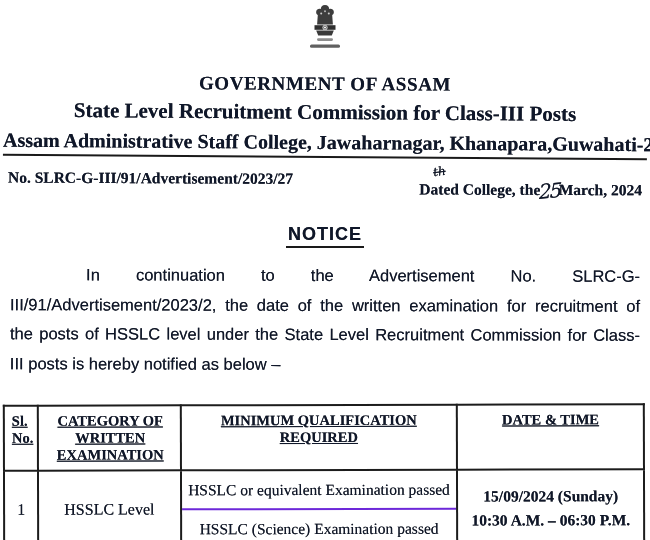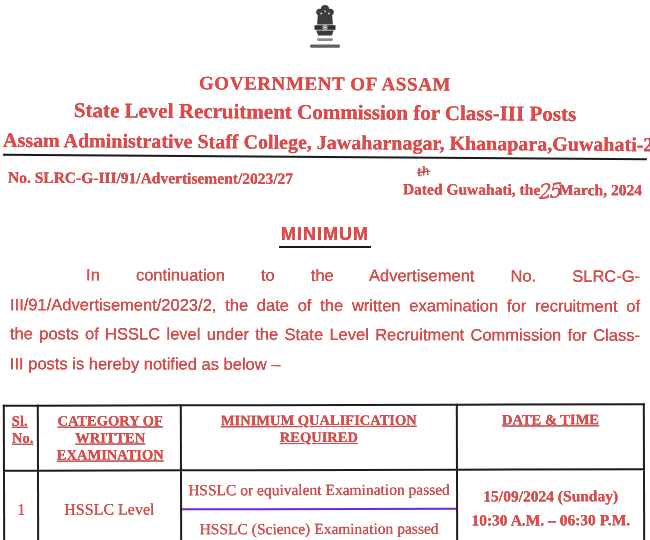--- a/index.html
+++ b/index.html
@@ -2,21 +2,21 @@
 <html><head>
 <meta charset="utf-8">
 <style>
   html, body { margin: 0; padding: 0; background: #ffffff; }
   .sheet {
     position: relative;
     width: 650px;
     height: 540px;
     background: #ffffff;
     overflow: hidden;
-    color: #ef4444;
+    color: #0f172a;
     font-family: "Liberation Serif", serif;
     text-shadow: 0 0 0.5px rgba(25,25,25,0.8);
   }
 
   
   .emblem-wrap {
     width: 36px;
     margin: 4px auto 0 auto;
     text-align: center;
   }
@@ -181,26 +181,26 @@
     </svg>
   </div>
 
   <div class="gov-line">GOVERNMENT OF ASSAM</div>
   <div class="commission-line">State Level Recruitment Commission for Class-III Posts</div>
   <div class="address-line">Assam Administrative Staff College, Jawaharnagar, Khanapara,Guwahati-22</div>
 
   <div class="ref-row">
     <span class="ref-number">No. SLRC-G-III/91/Advertisement/2023/27</span>
     <span class="ref-date">
-      <span>Dated Guwahati, the</span><span class="handwritten-day">25</span><span class="handwritten-ordinal">th</span><span>March, 2024</span>
+      <span>Dated College, the</span><span class="handwritten-day">25</span><span class="handwritten-ordinal">th</span><span>March, 2024</span>
     </span>
   </div>
 
   <div class="notice-title-row">
-    <span class="notice-title">MINIMUM</span>
+    <span class="notice-title">NOTICE</span>
   </div>
 
   <div class="body-para">
     <div class="jline first">In continuation to the Advertisement No. SLRC-G-</div>
     <div class="jline">III/91/Advertisement/2023/2, the date of the written examination for recruitment of</div>
     <div class="jline">the posts of HSSLC level under the State Level Recruitment Commission for Class-</div>
     <div class="jline last">III posts is hereby notified as below –</div>
   </div>
 
   <table class="exam-table">

